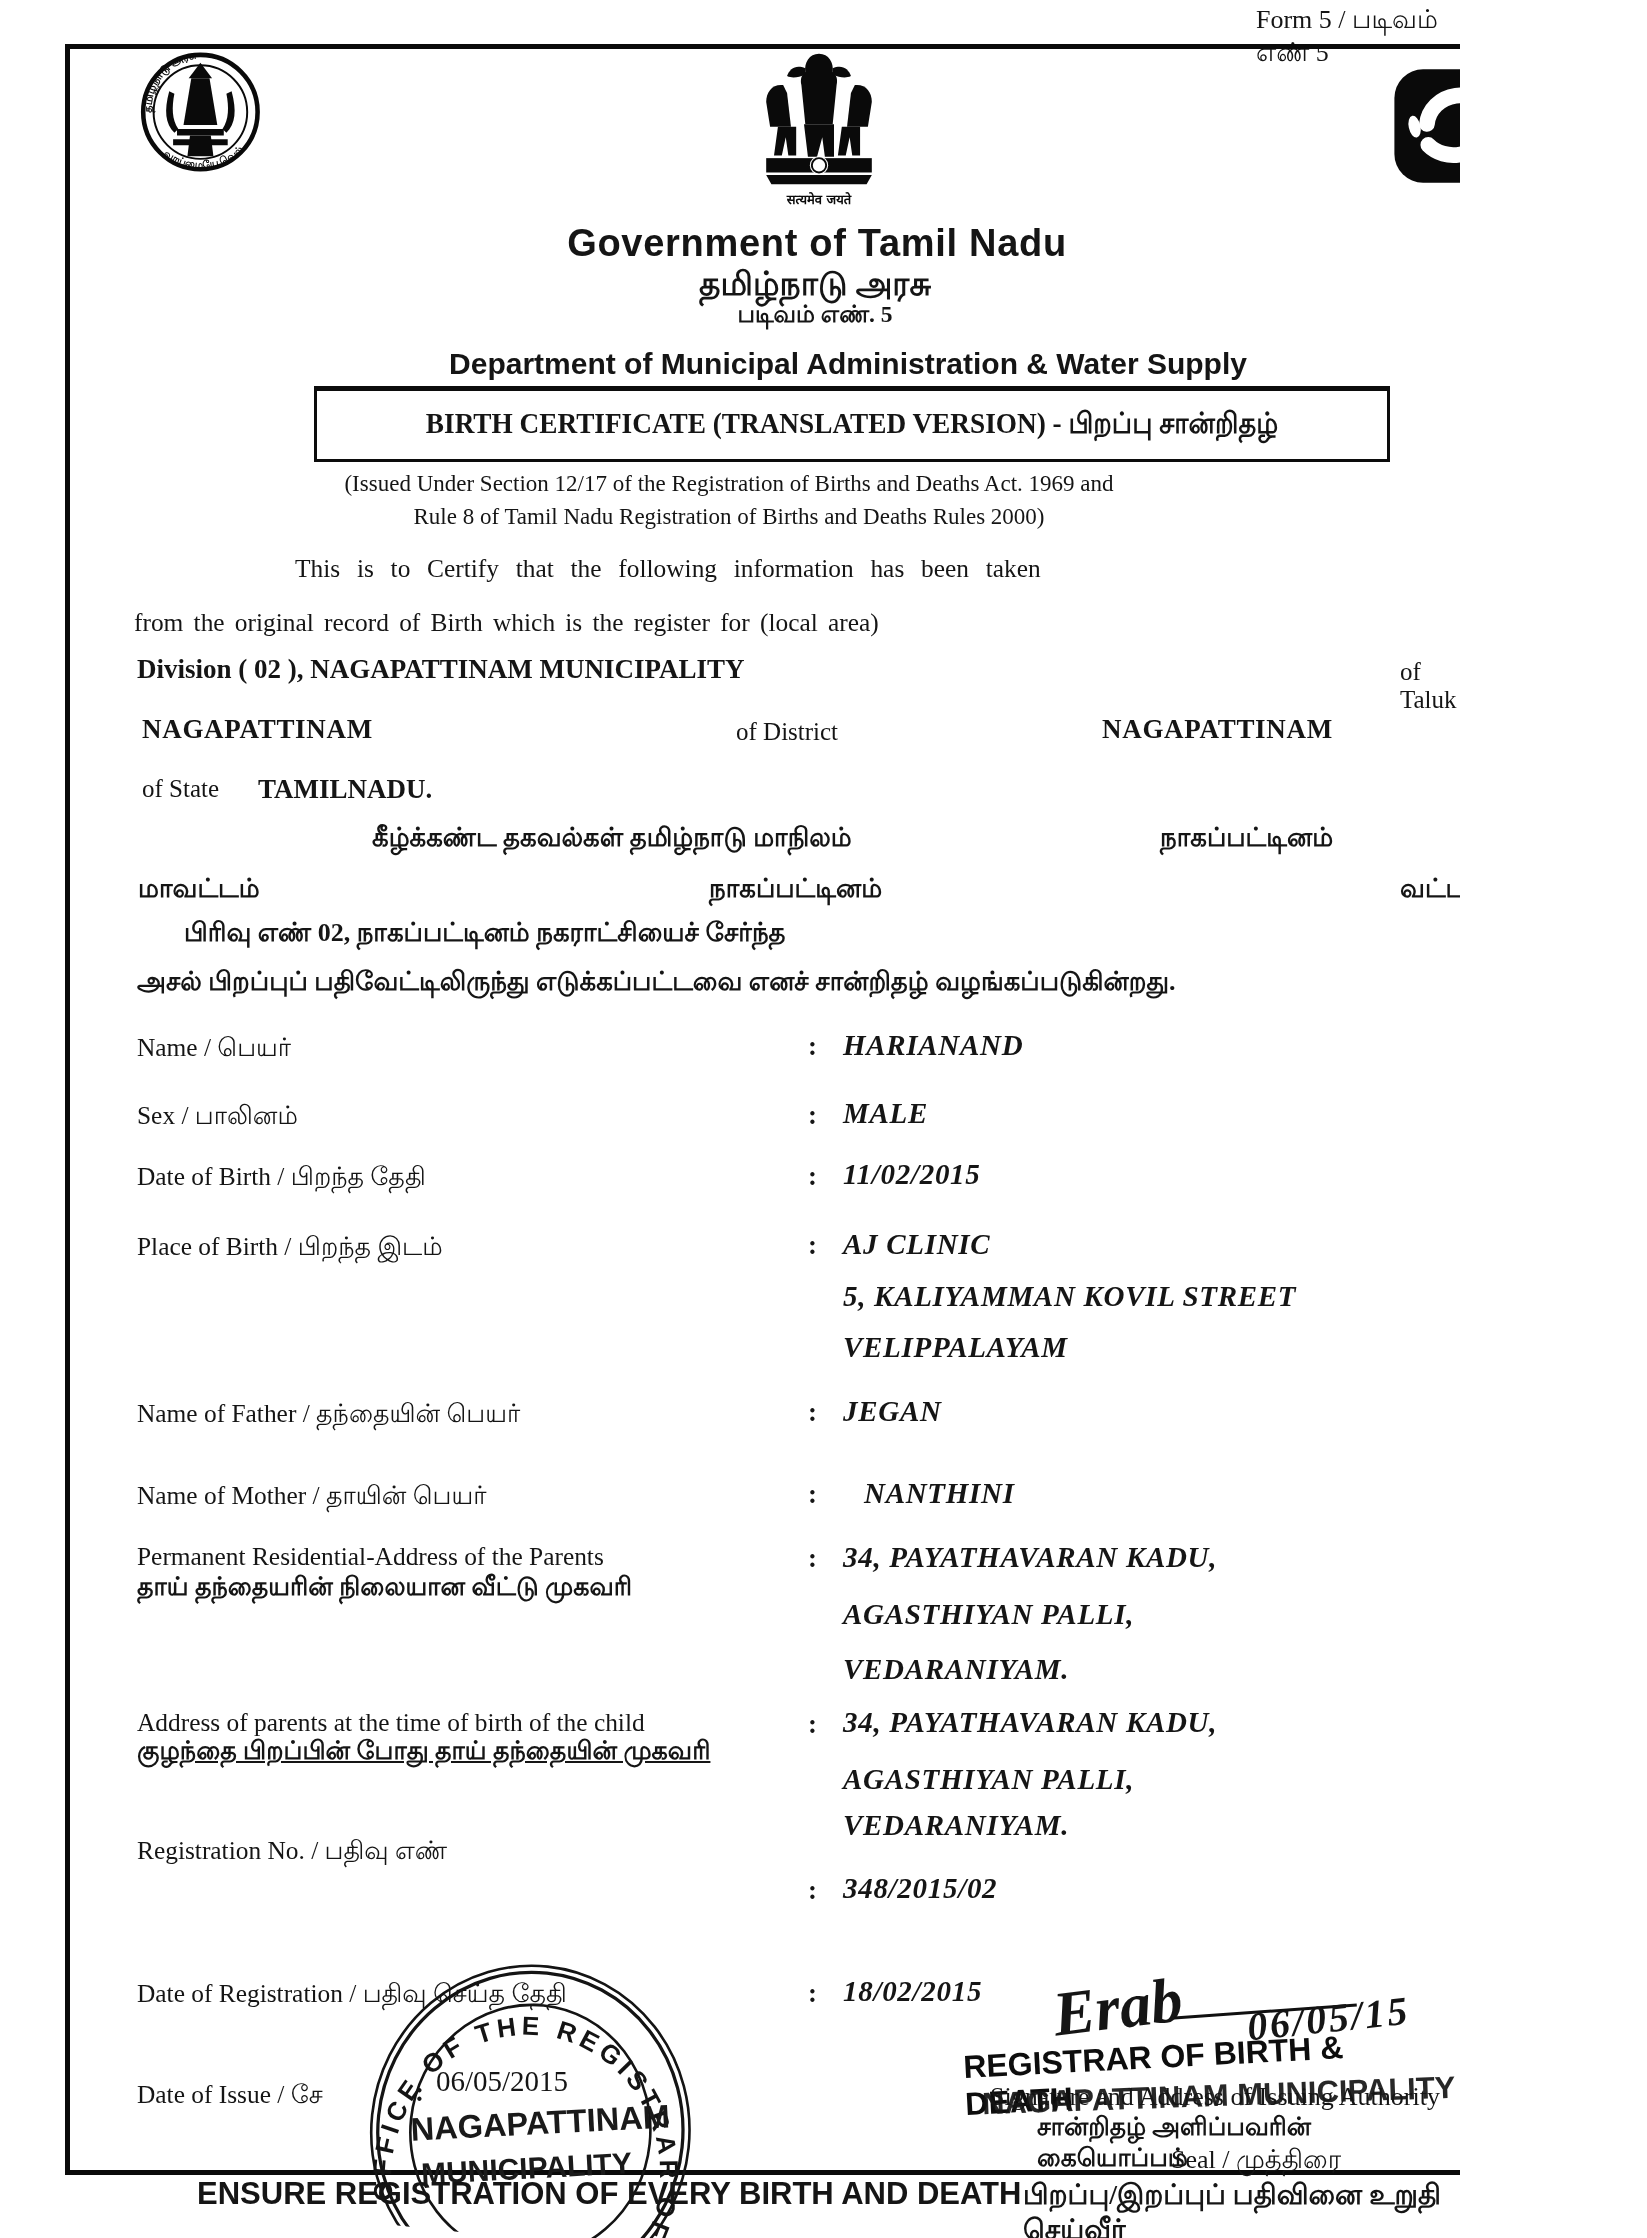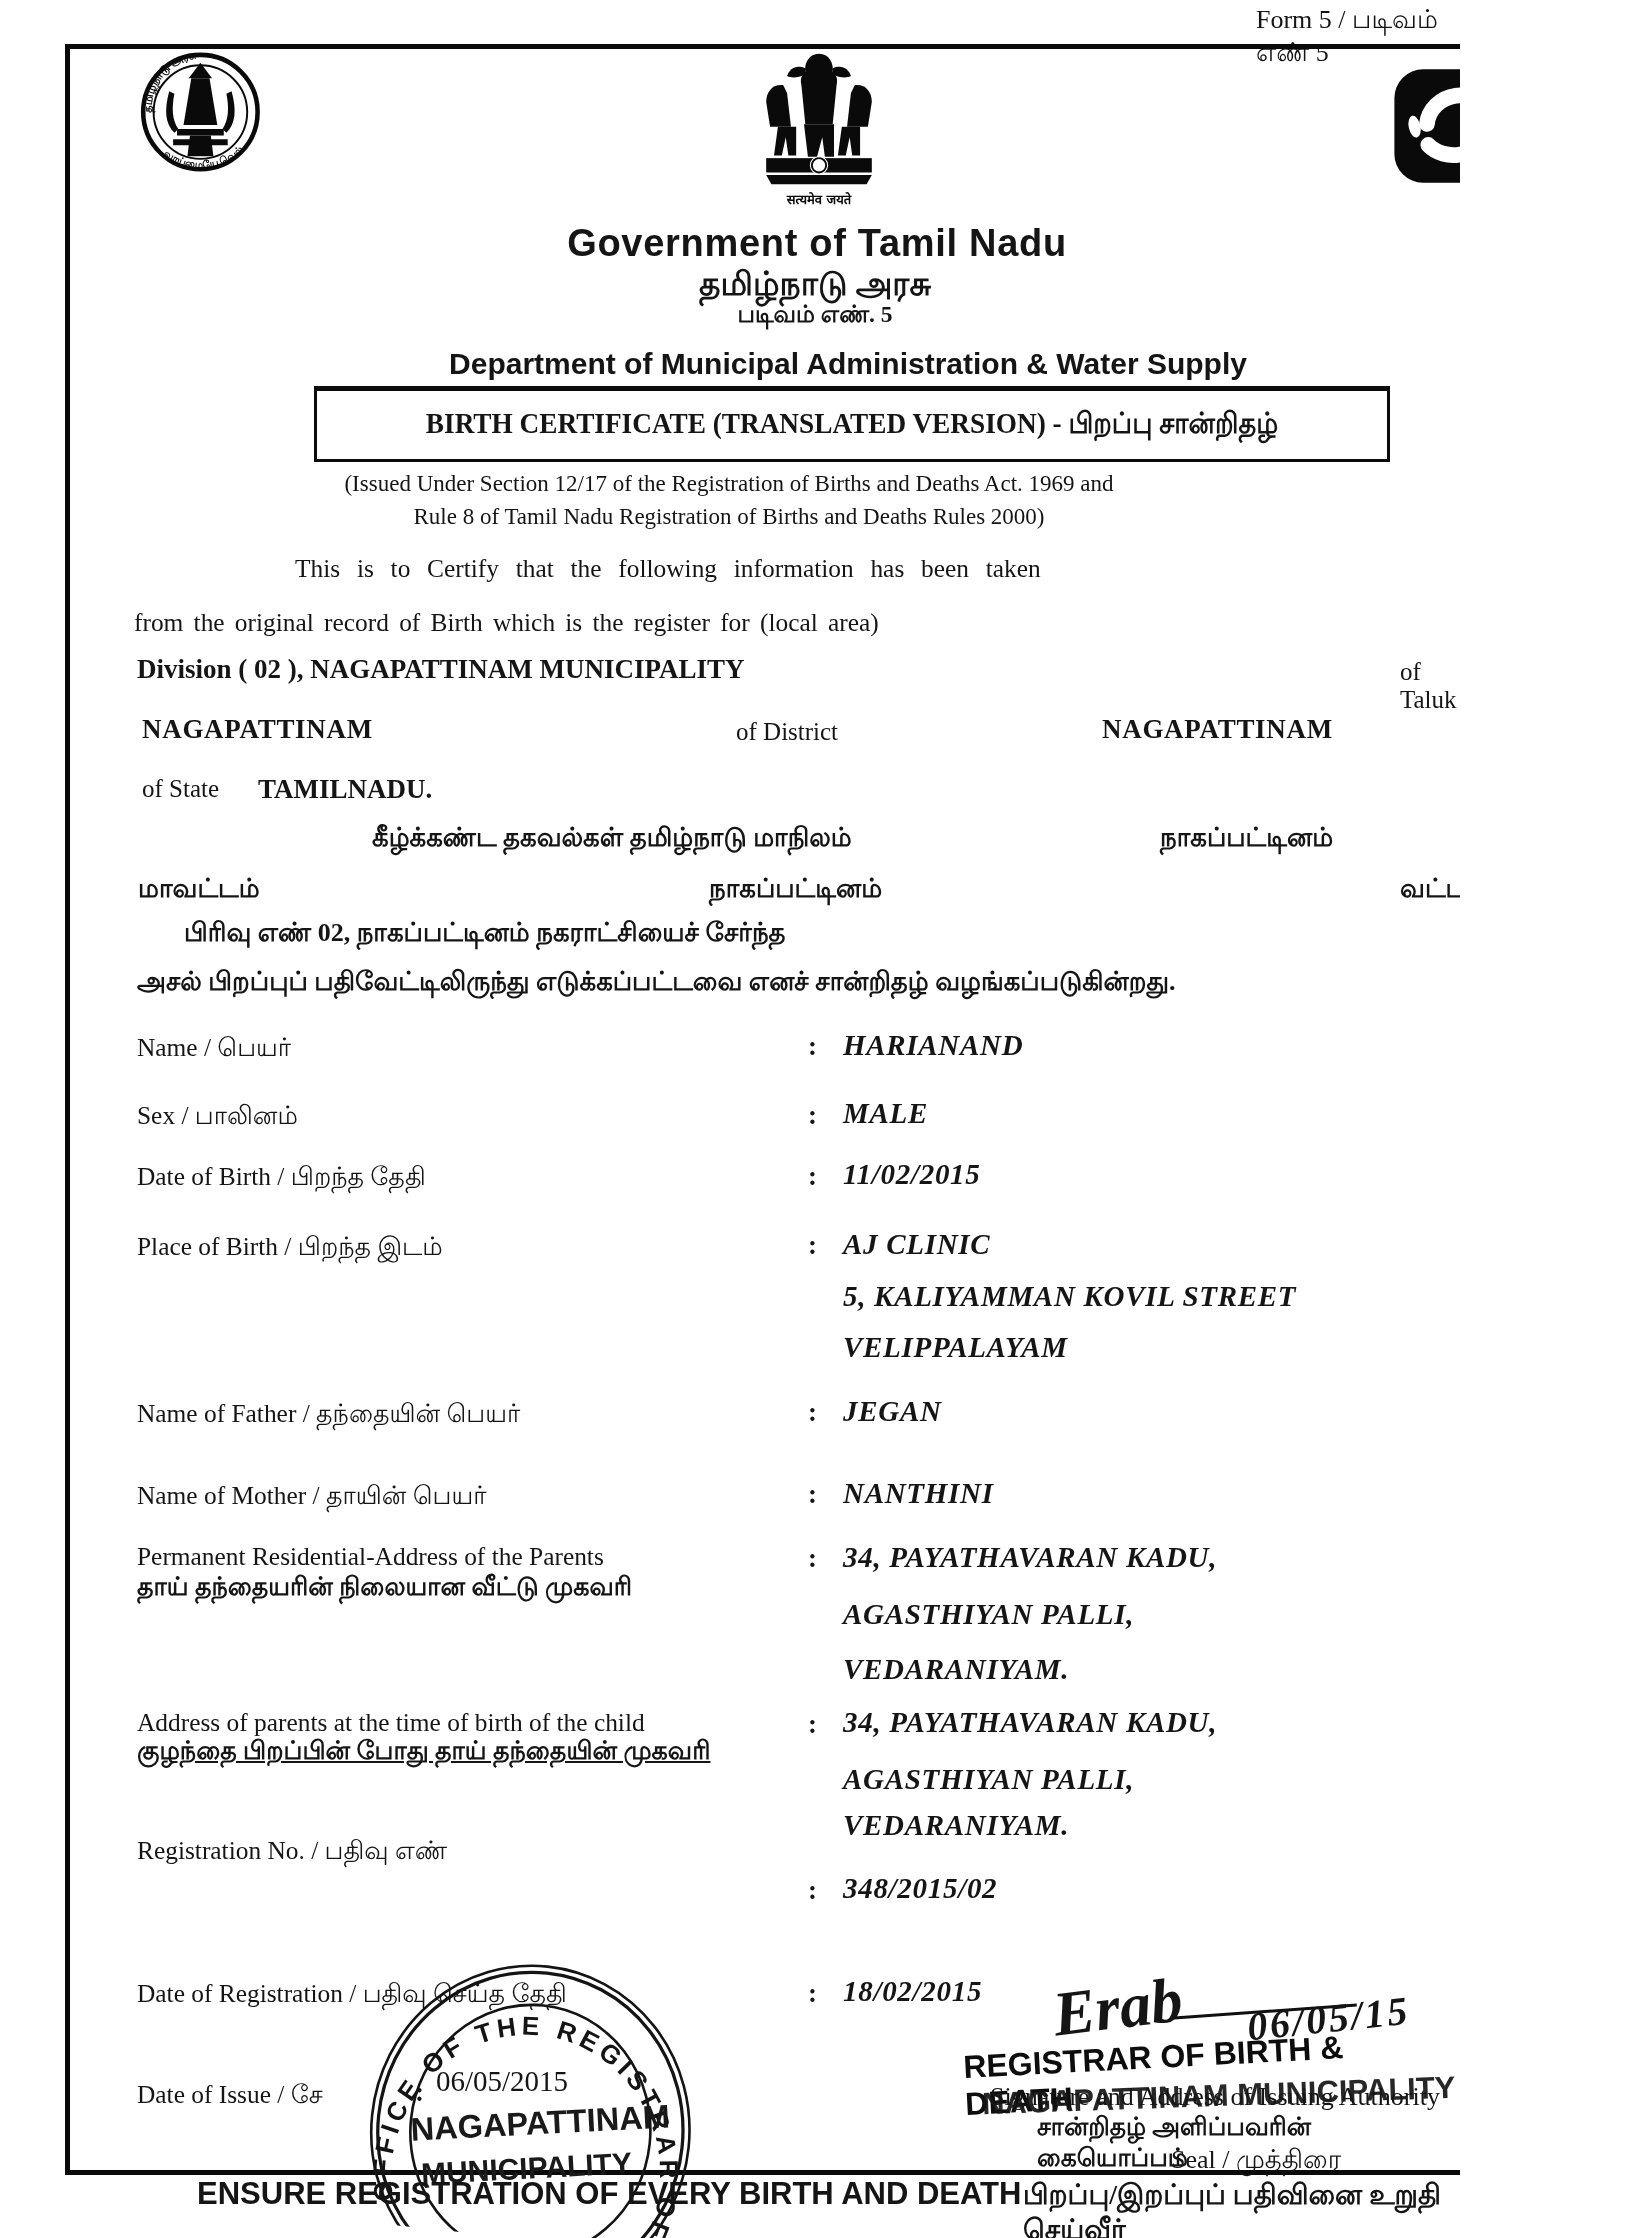--- a/index.html
+++ b/index.html
@@ -172,21 +172,21 @@
   <div class="abs ser val" style="left:843px;top:1228px;">AJ CLINIC</div>
   <div class="abs ser val" style="left:843px;top:1280px;">5, KALIYAMMAN KOVIL STREET</div>
   <div class="abs ser val" style="left:843px;top:1331px;">VELIPPALAYAM</div>
 
   <div class="abs ser lbl" style="left:137px;top:1399px;">Name  of  Father / தந்தையின் பெயர்</div>
   <div class="abs ser colon" style="left:808px;top:1397px;"></div>
   <div class="abs ser val" style="left:843px;top:1395px;">JEGAN</div>
 
   <div class="abs ser lbl" style="left:137px;top:1481px;">Name  of  Mother /  தாயின் பெயர்</div>
   <div class="abs ser colon" style="left:808px;top:1479px;"></div>
-  <div class="abs ser val" style="left:843px;top:1477px;">NANTHINI</div>
+  <div class="abs ser val" style="left:864px;top:1477px;">NANTHINI</div>
 
   <div class="abs ser lbl" style="left:137px;top:1542px;">Permanent Residential-Address of the Parents</div>
   <div class="abs ser lbl ta" style="left:137px;top:1572px;">தாய் தந்தையரின்  நிலையான வீட்டு முகவரி</div>
   <div class="abs ser colon" style="left:808px;top:1543px;"></div>
   <div class="abs ser val" style="left:843px;top:1541px;">34, PAYATHAVARAN KADU,</div>
   <div class="abs ser val" style="left:843px;top:1598px;">AGASTHIYAN PALLI,</div>
   <div class="abs ser val" style="left:843px;top:1653px;">VEDARANIYAM.</div>
 
   <div class="abs ser lbl" style="left:137px;top:1708px;">Address of parents at the time of birth of the child</div>
   <div class="abs ser lbl ta" style="left:137px;top:1736px;text-decoration:underline;">குழந்தை பிறப்பின் போது தாய் தந்தையின் முகவரி</div>

